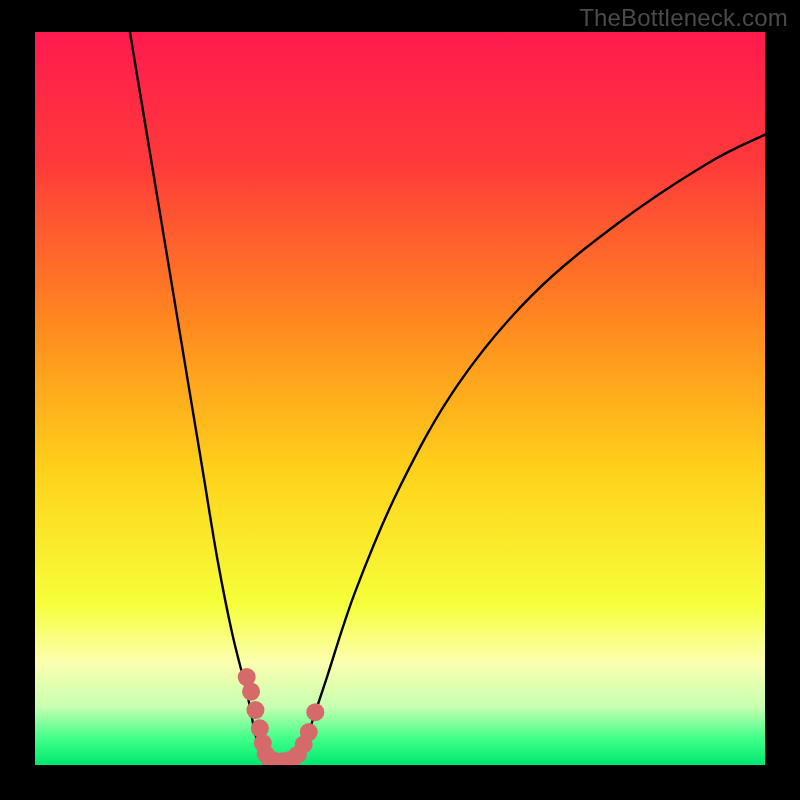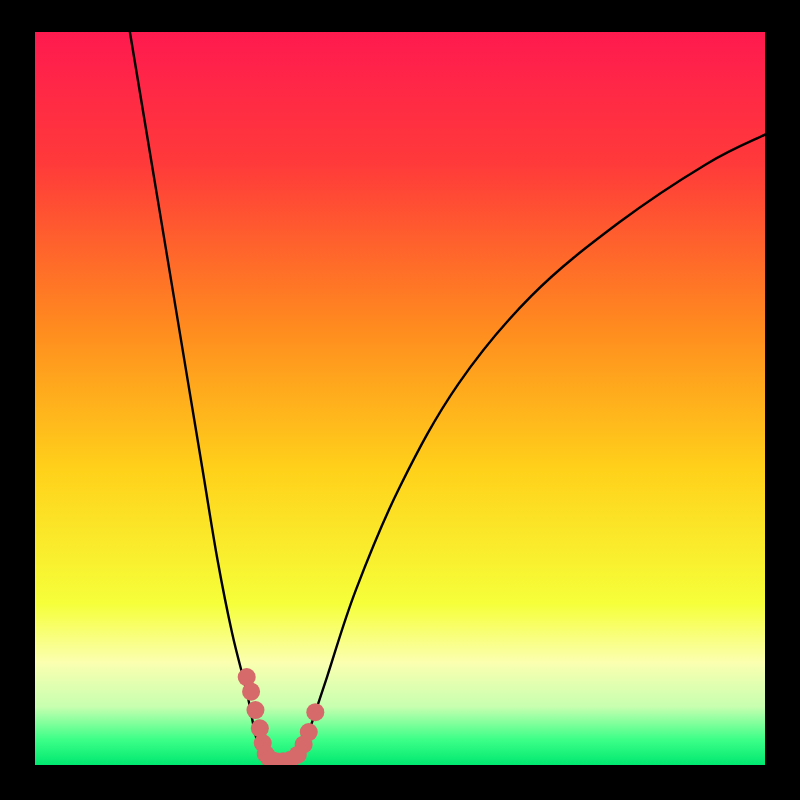--- a/index.html
+++ b/index.html
@@ -27,20 +27,21 @@
     pointer-events: none;
   }
   svg {
     display: block;
   }
 </style>
 </head>
 <body>
 
 <div class="wrap">
+  <div class="watermark">TheBottleneck.com</div>
 
   <svg id="chart-svg" width="800" height="800" viewBox="0 0 800 800">
     <defs>
       <linearGradient id="bg-grad" x1="0" y1="0" x2="0" y2="1">
           <stop offset="0%" stop-color="#ff1a4f"></stop>
           <stop offset="18%" stop-color="#ff3a3a"></stop>
           <stop offset="40%" stop-color="#ff8a1f"></stop>
           <stop offset="60%" stop-color="#ffd21a"></stop>
           <stop offset="78%" stop-color="#f6ff3a"></stop>
           <stop offset="86%" stop-color="#fbffb0"></stop>

